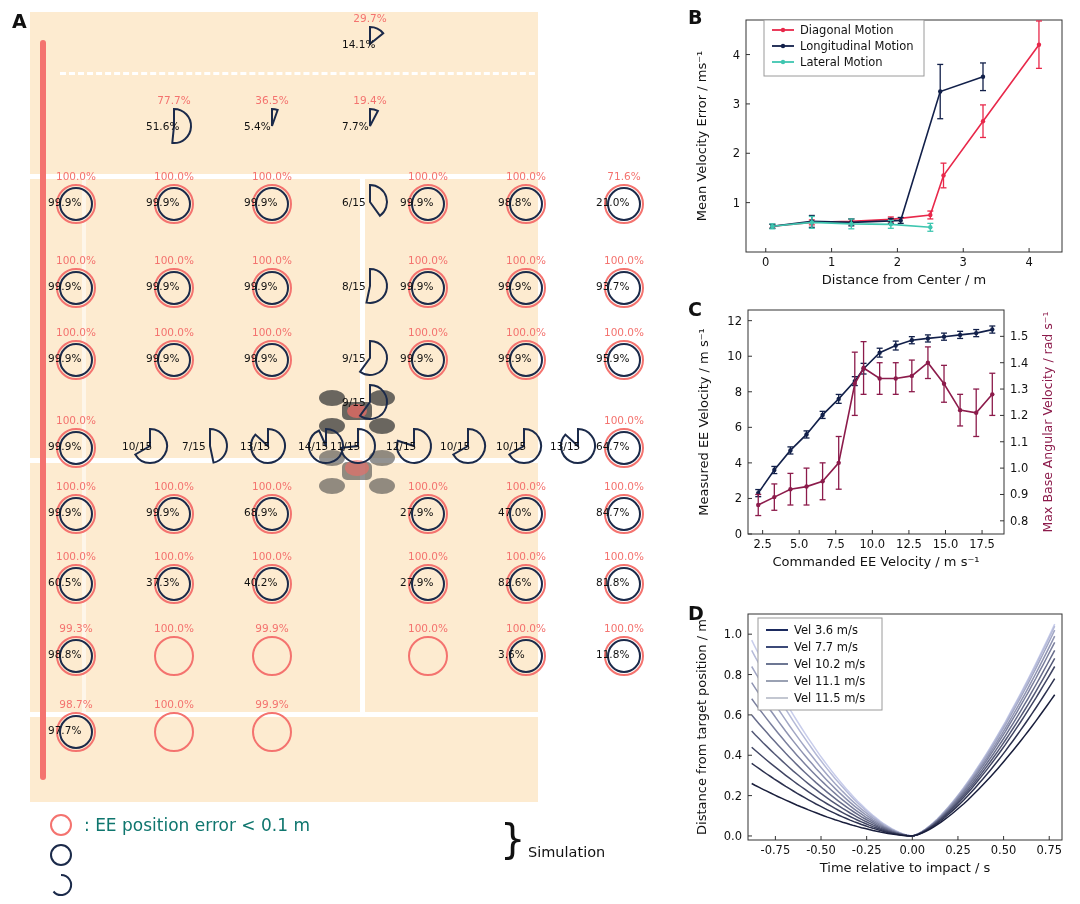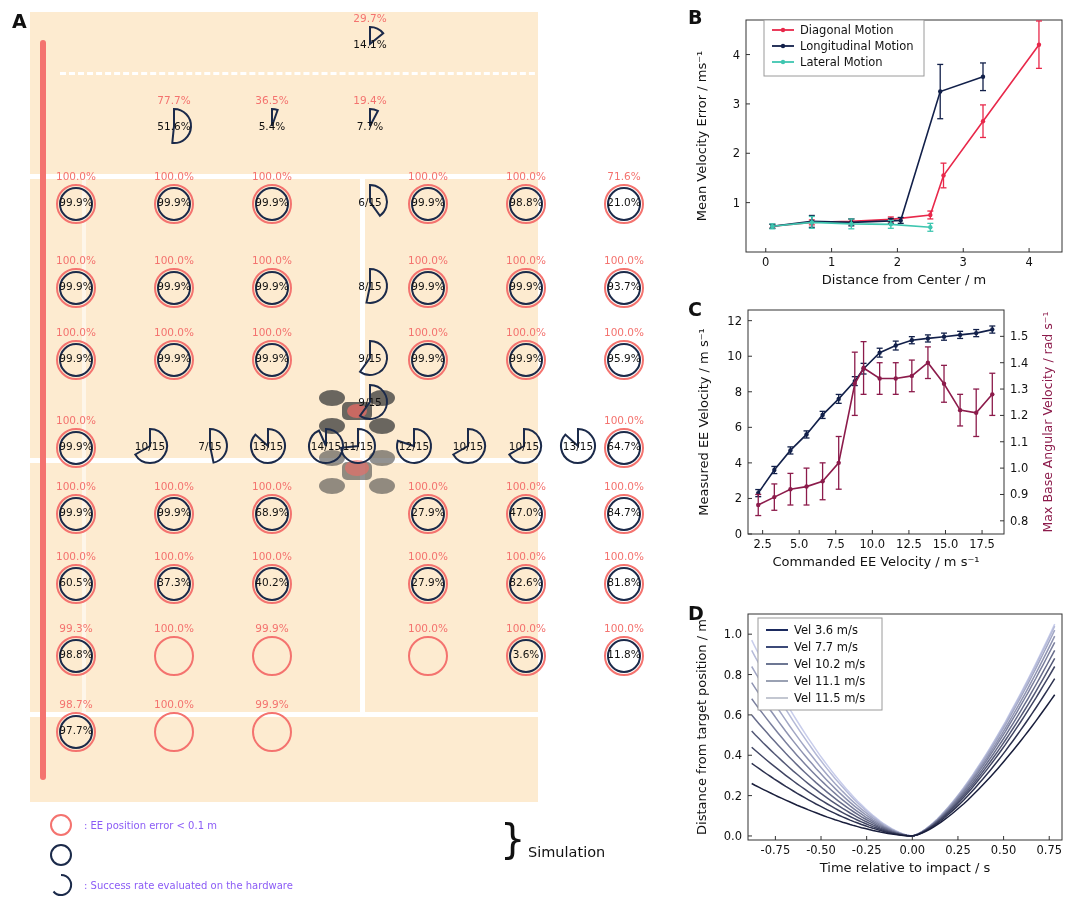--- a/index.html
+++ b/index.html
@@ -12,25 +12,25 @@
   #a-field{position:absolute;left:22px;top:8px;width:508px;height:790px;background:#fdebd0;}
   #a-field .gridline{position:absolute;background:#ffffff;}
   .redbar{position:absolute;left:10px;top:28px;width:6px;height:740px;background:#f4736f;border-radius:3px;}
   .dashline{position:absolute;left:30px;top:60px;width:520px;height:0;border-top:3px dashed #ffffff;}
 
   .cell{position:absolute;width:56px;height:58px;}
   .ring{position:absolute;left:8px;top:12px;width:40px;height:40px;border-radius:50%;box-sizing:border-box;}
   .ring.red{border:2px solid #f4736f;}
   .ring.navy{left:11px;top:15px;width:34px;height:34px;border:2px solid #1b2a4a;}
   .toplab{position:absolute;left:0;top:-2px;width:56px;text-align:center;font-size:10.5px;color:#f4736f;}
-  .inlab{position:absolute;left:0;top:24px;width:56px;text-align:center;font-size:10.5px;color:#111;}
+  .inlab{position:absolute;left:0;top:24px;width:56px;font-size:10.5px;color:#111;}
   .arc{position:absolute;left:8px;top:10px;width:40px;height:40px;}
 
   
-  #a-legend{position:absolute;left:40px;top:806px;width:620px;height:92px;font-size:10px;color:#8b5cf6;}
+  #a-legend{position:absolute;left:40px;top:806px;width:620px;height:92px;font-size:17px;color:#0f766e;}
   .leg-row{display:flex;align-items:center;height:30px;}
   .leg-icon{width:30px;height:26px;position:relative;margin-right:6px;}
   .brace{position:absolute;left:492px;top:812px;font-size:40px;color:#111;font-family:"DejaVu Sans",sans-serif;}
   .brace-label{position:absolute;left:520px;top:840px;font-size:14.5px;color:#111;}
 
   
   .robot{position:absolute;width:86px;height:52px;}
 
   #panelB{left:686px;top:4px;width:388px;height:286px;}
   #panelC{left:686px;top:296px;width:388px;height:300px;}
@@ -434,21 +434,20 @@
             <circle cx="13" cy="13" r="10" fill="none" stroke="#1b2a4a" stroke-width="2"></circle>
           </svg>
       </span>
     </div>
     <div class="leg-row">
       <span class="leg-icon">
         <svg width="30" height="26" viewBox="0 0 30 26">
             <path d="M13 3 A10 10 0 1 1 5.5 19.5" fill="none" stroke="#1b2a4a" stroke-width="2"></path>
           </svg>
       </span>
-      <span>: Success rate evaluated on the hardware</span>
     </div>
   </div>
   <div class="brace">}</div>
   <div class="brace-label">Simulation</div>
 </div>
 
 <div class="panel" id="panelB">
   <div class="plabel" style="position:absolute;left:2px;top:2px;">B</div>
   <svg id="svgB" width="388" height="286">
       <rect x="60" y="16" width="316" height="232" fill="none" stroke="#333" stroke-width="1"></rect>

